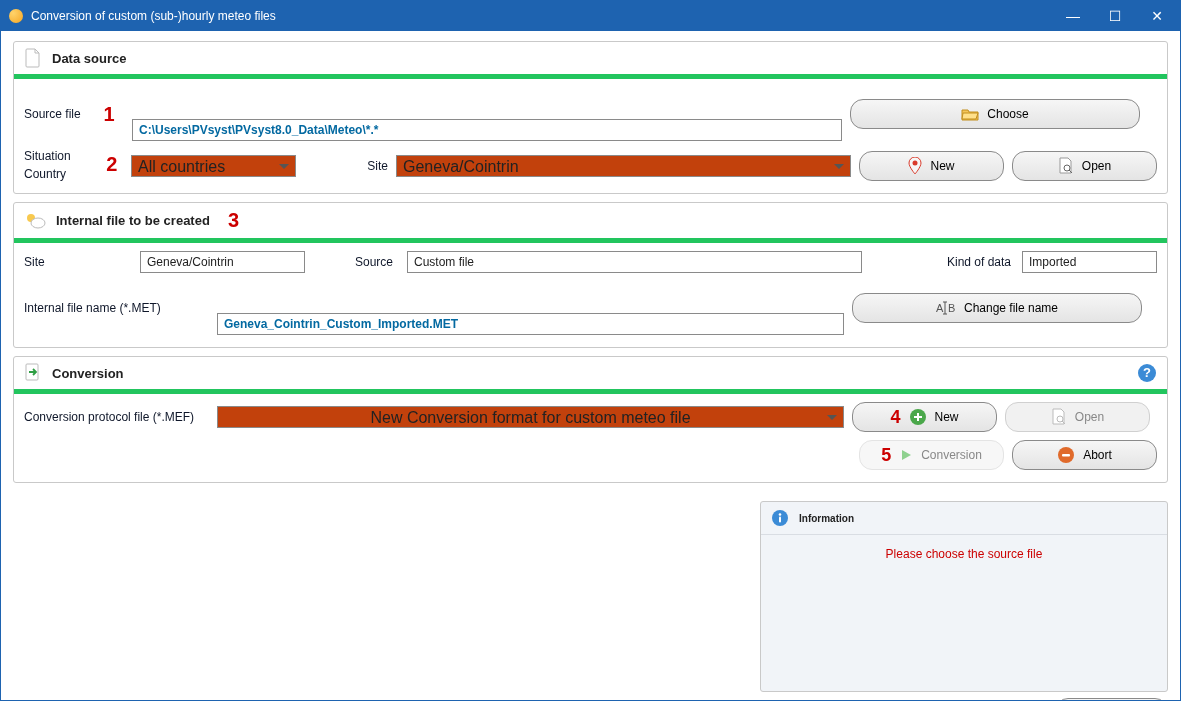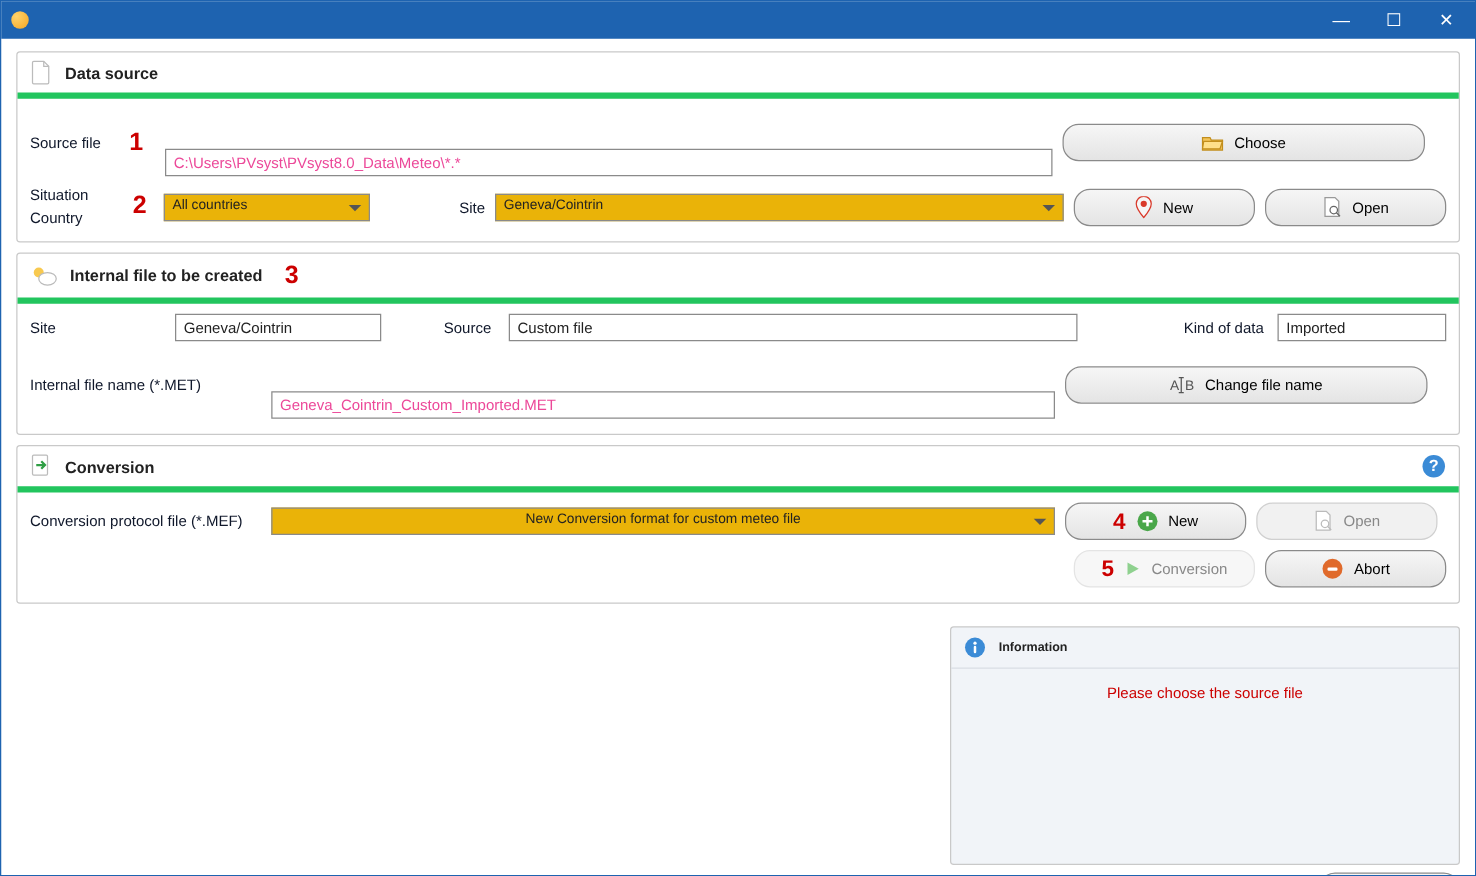--- a/index.html
+++ b/index.html
@@ -11,22 +11,22 @@
 .titlebar .winbtns { display: flex; gap: 24px; padding-right: 6px; font-size: 14px; }
 .titlebar .winbtns span { cursor: pointer; user-select: none; display: inline-block; width: 18px; text-align: center; }
 .body { flex: 1; padding: 10px 12px; display: flex; flex-direction: column; gap: 8px; overflow: hidden; }
 .panel { border: 1px solid #c9c9c9; border-radius: 3px; background: #fff; }
 .panel-hd { border-bottom: 5px solid #22c55e; padding: 6px 10px; display: flex; align-items: center; gap: 10px; font-weight: 700; font-size: 13px; color: #222; }
 .panel-bd { padding: 8px 10px 12px 10px; }
 .row { display: flex; align-items: center; gap: 8px; margin-bottom: 8px; }
 .label { font-size: 12px; color: #0f172a; }
 .input { height: 22px; border: 1px solid #8a8a8a; background: #fff; padding: 2px 6px; font-size: 12px; }
 .input.ro { color: #222; }
-.input.red { color: #ec4899; font-weight: 400; margin-top: 32px; }
-.dropdown { height: 22px; border: 1px solid #8a8a8a; background: #eab308; padding: 2px 6px; font-size: 11px; position: relative; }
+.input.red { color: #0369a1; font-weight: 700; margin-top: 32px; }
+.dropdown { height: 22px; border: 1px solid #8a8a8a; background: #c2410c; padding: 2px 6px; font-size: 16px; position: relative; }
 .dropdown::after { content: ""; position: absolute; right: 6px; top: 50%; margin-top: -2px; border: 5px solid transparent; border-top-color: #555; }
 .btn { height: 30px; border: 1px solid #8a8a8a; background: linear-gradient(#f6f6f6,#e4e4e4); display: inline-flex; align-items: center; justify-content: center; gap: 8px; font-size: 12px; cursor: pointer; border-radius: 13px; padding: 0 14px; }
 .btn.big { width: 145px; }
 .btn.wide { width: 290px; }
 .btn.flat { background: #f1f1f1; border-color: #d0d0d0; color: #888; }
 .btn.flat2 { background: #f7f7f7; border-color: #e4e4e4; color: #888; }
 .step { color: #cc0000; font-weight: 900; font-size: 20px; }
 .ico { display: inline-flex; }
 svg { display: block; }
 .info-panel { border: 1px solid #c9c9c9; border-radius: 3px; background: #f1f4f8; width: 408px; margin-left: auto; margin-top: 10px; }
@@ -35,20 +35,21 @@
 .footer { display: flex; justify-content: flex-end; padding: 6px 0 2px 0; }
 .btn.close { width: 113px; height: 36px; }
 </style>
 </head>
 <body>
 
 <div class="window">
 
   <div class="titlebar">
     <span class="tico"></span>
+    <span>Conversion of custom (sub-)hourly meteo files</span>
     <span class="spacer"></span>
     <div class="winbtns">
       <span>—</span>
       <span>☐</span>
       <span>✕</span>
     </div>
   </div>
 
   <div class="body">
 

